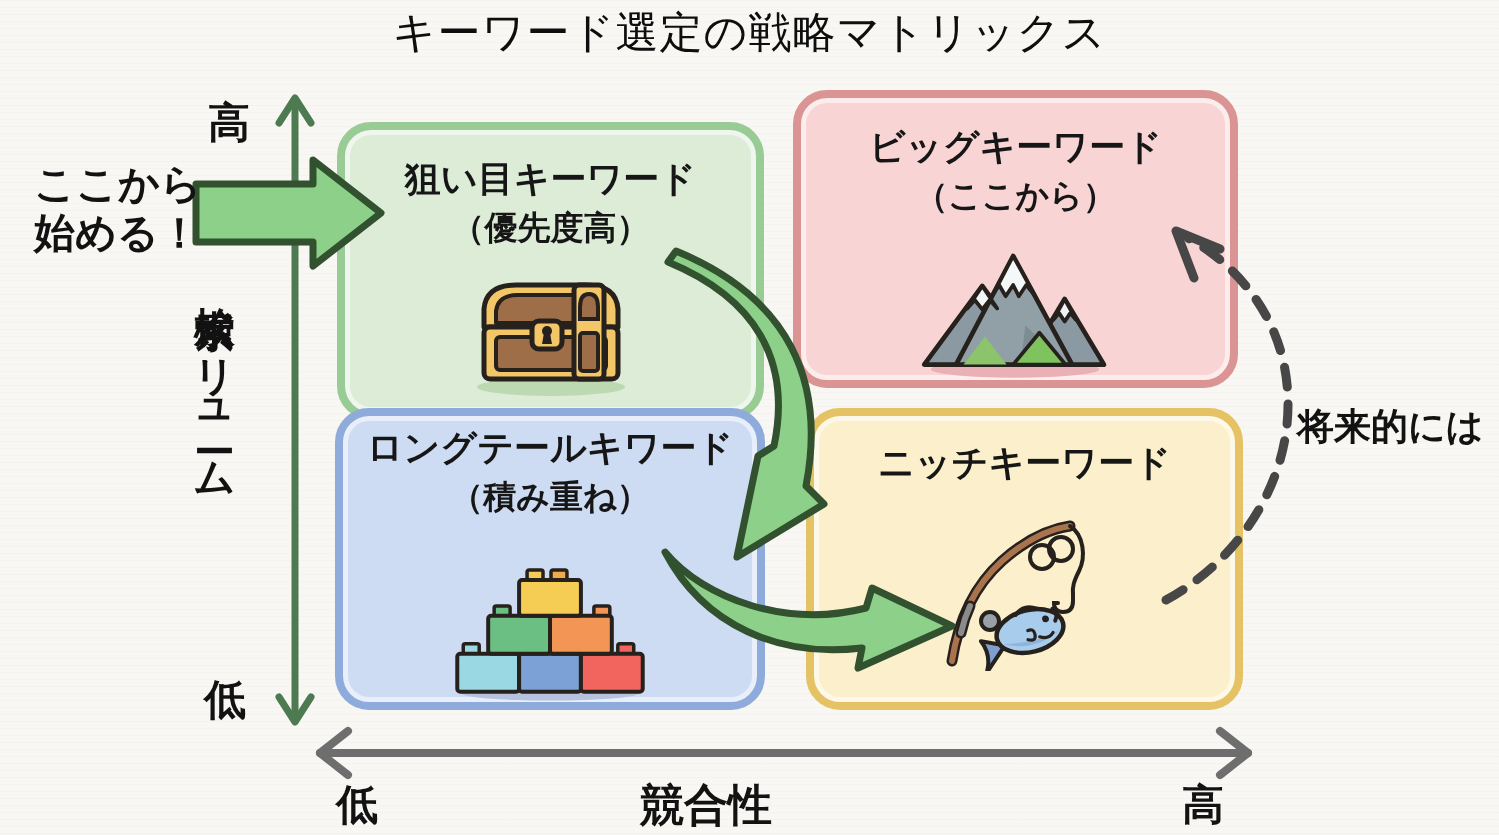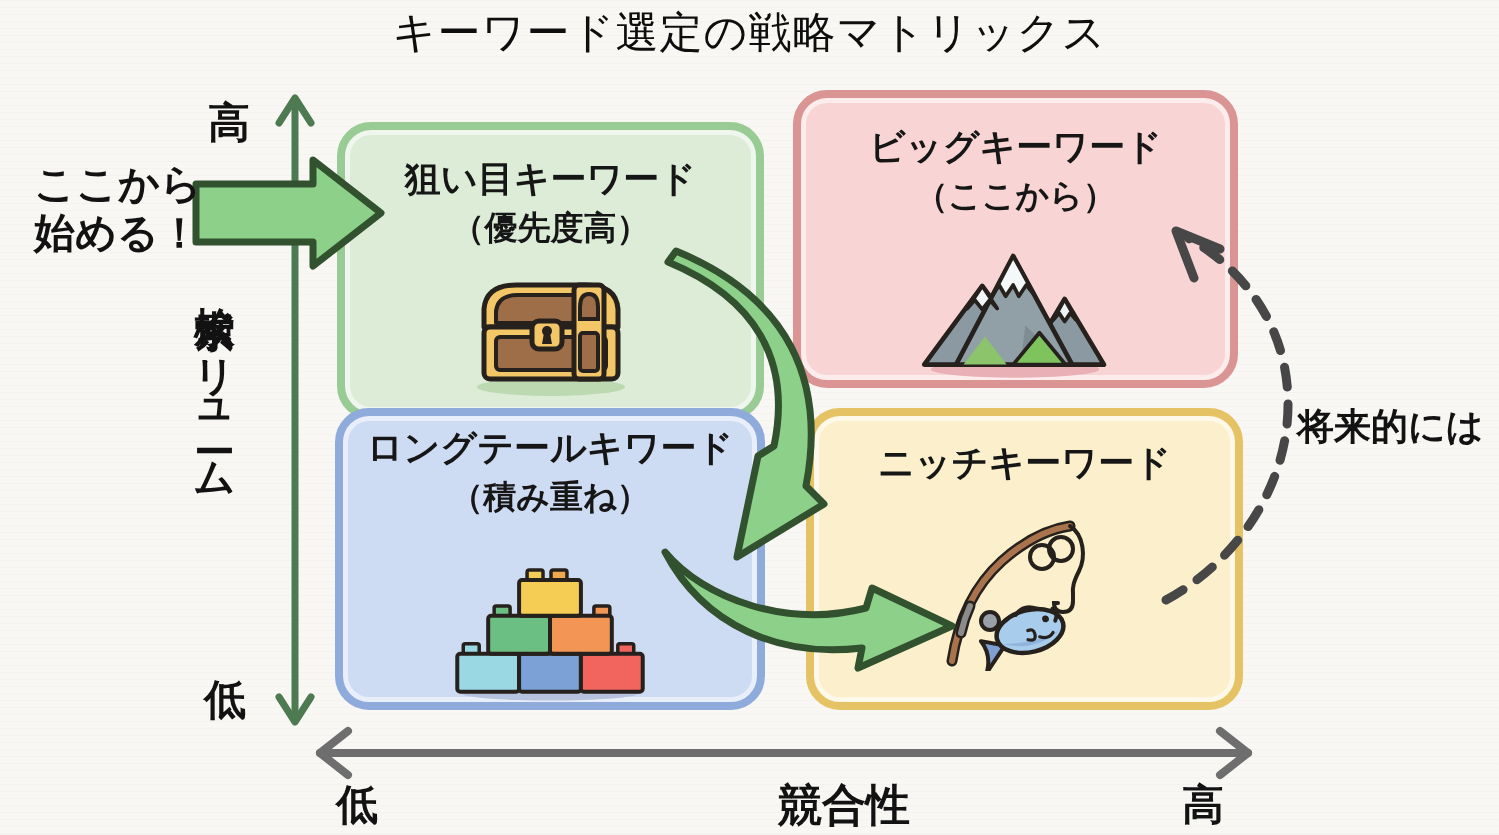--- a/index.html
+++ b/index.html
@@ -29,21 +29,21 @@
   .overlay { position:absolute; left:0; top:0; width:1499px; height:835px; pointer-events:none; }
   .lbl { position:absolute; font-weight:800; color:#121212; }
   .start-here { left:10px; top:160px; font-size:41px; line-height:1.2;margin-left:24px; }
   .y-high  { left:208px; top:95px;  font-size:42px; }
   .y-low   { left:204px; top:672px; font-size:42px; }
   .y-axis-label {
     left:188px; top:274px; font-size:41px; height:310px;
     writing-mode:vertical-rl; text-orientation:mixed; letter-spacing:3px;
   }
   .x-low   { left:336px;  top:777px; font-size:42px; }
-  .x-label { left:640px;  top:776px; width:270px; text-align:right; font-size:44px; font-weight:900; }
+  .x-label { left:640px;  top:776px; width:270px; text-align:left; font-size:44px; font-weight:900; }
   .x-high  { left:1182px; top:777px; font-size:42px; }
   .future  { left:1297px; top:402px; font-size:37px; }
   .icon { display:block; }
   .icon-chest    { margin-top:24px; }
   .icon-mountain { margin-top:22px; }
   .icon-lego     { margin-top:48px; }
   .icon-fishing  { margin-top:26px; }
 </style>
 </head>
 <body>

